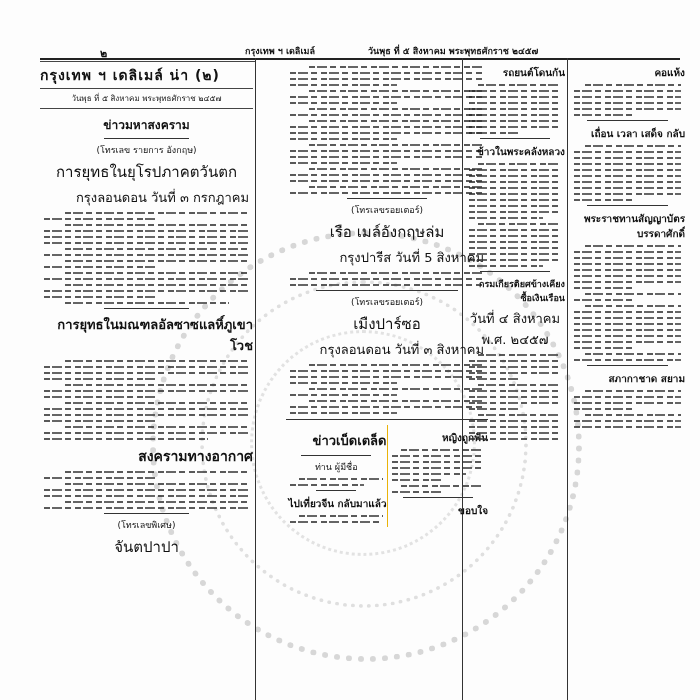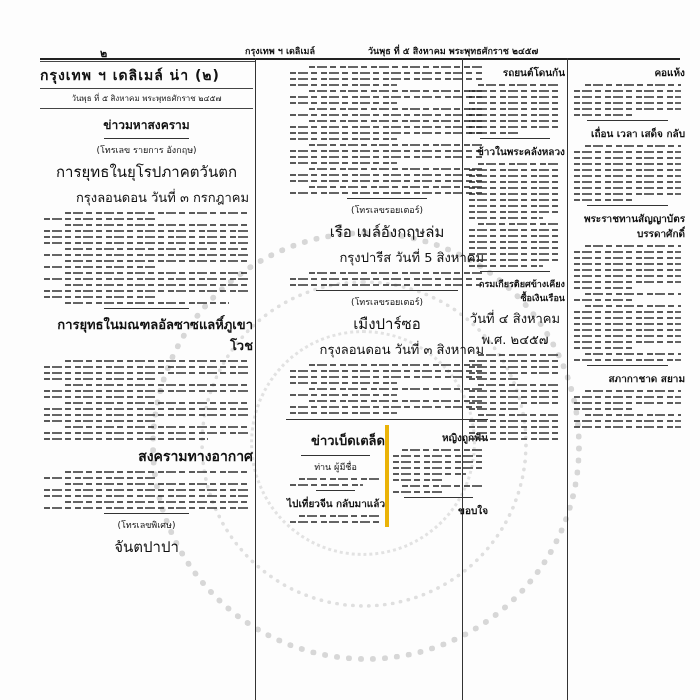--- a/index.html
+++ b/index.html
@@ -156,21 +156,21 @@
         <div class="line s"></div>
       <div class="line ind"></div>
         <div class="line s"></div>
       <div class="line ind"></div>
         <div class="line"></div>
         <div class="line s"></div>
     </div>
     <div class="hr-full"></div>
 
     <div style="display:flex;">
-      <div style="width:50%;border-right:4px solid #eab308;">
+      <div style="width:50%;border-right:1px solid #eab308;">
         <div class="h-mid" style="font-size:13px;">ข่าวเบ็ดเตล็ด</div>
         <div class="sep wide"></div>
         <div class="h-small">ท่าน ผู้มีชื่อ</div>
         <div class="para">
           <div class="line ind"></div>
             <div class="line m"></div>
         </div>
         <div class="sep"></div>
         <div class="h-mid" style="font-size:10px;">ไปเที่ยวจีน กลับมาแล้ว</div>
         <div class="para">

